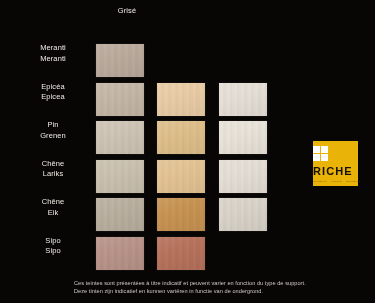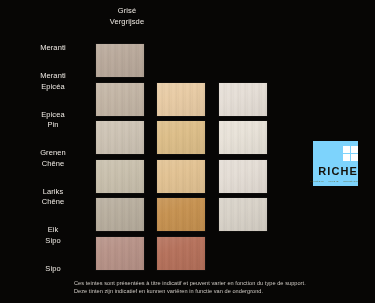--- a/index.html
+++ b/index.html
@@ -103,39 +103,39 @@
     left: 14px;
     top: 43px;
     width: 78px;
     height: 232px;
   }
   .row-label {
     height: 38.6px;
     display: flex;
     flex-direction: column;
     align-items: center;
-    justify-content: space-between;
+    justify-content: flex-start;
     color: #efeae4;
     font-size: 7.5px;
     line-height: 10.5px;
     letter-spacing: 0.1px;
     text-align: center;
   }
 
   
   .logo {
     position: absolute;
     left: 313px;
     top: 141px;
     width: 45px;
     height: 45px;
-    background: #7dd3fc;
+    background: #eab308;
     display: flex;
     flex-direction: column;
-    align-items: flex-end;
+    align-items: flex-start;
   }
   .logo-window {
     width: 15px;
     height: 15px;
     margin-top: 5px;
     display: grid;
     grid-template-columns: 1fr 1fr;
     grid-template-rows: 1fr 1fr;
     gap: 1.6px;
   }
@@ -175,21 +175,20 @@
   .footnote span { display: block; white-space: nowrap; }
 </style>
 </head>
 <body>
 
 <div id="chart-root">
 
   <div class="col-headers">
     <div class="col-header">
       <span class="fr">Grisé</span>
-      <span class="nl">Vergrijsde</span>
     </div>
   </div>
 
   <div class="row-labels">
     <div class="row-label">
       <span>Meranti</span>
       <span>Meranti</span>
     </div>
     <div class="row-label">
       <span>Epicéa</span>

